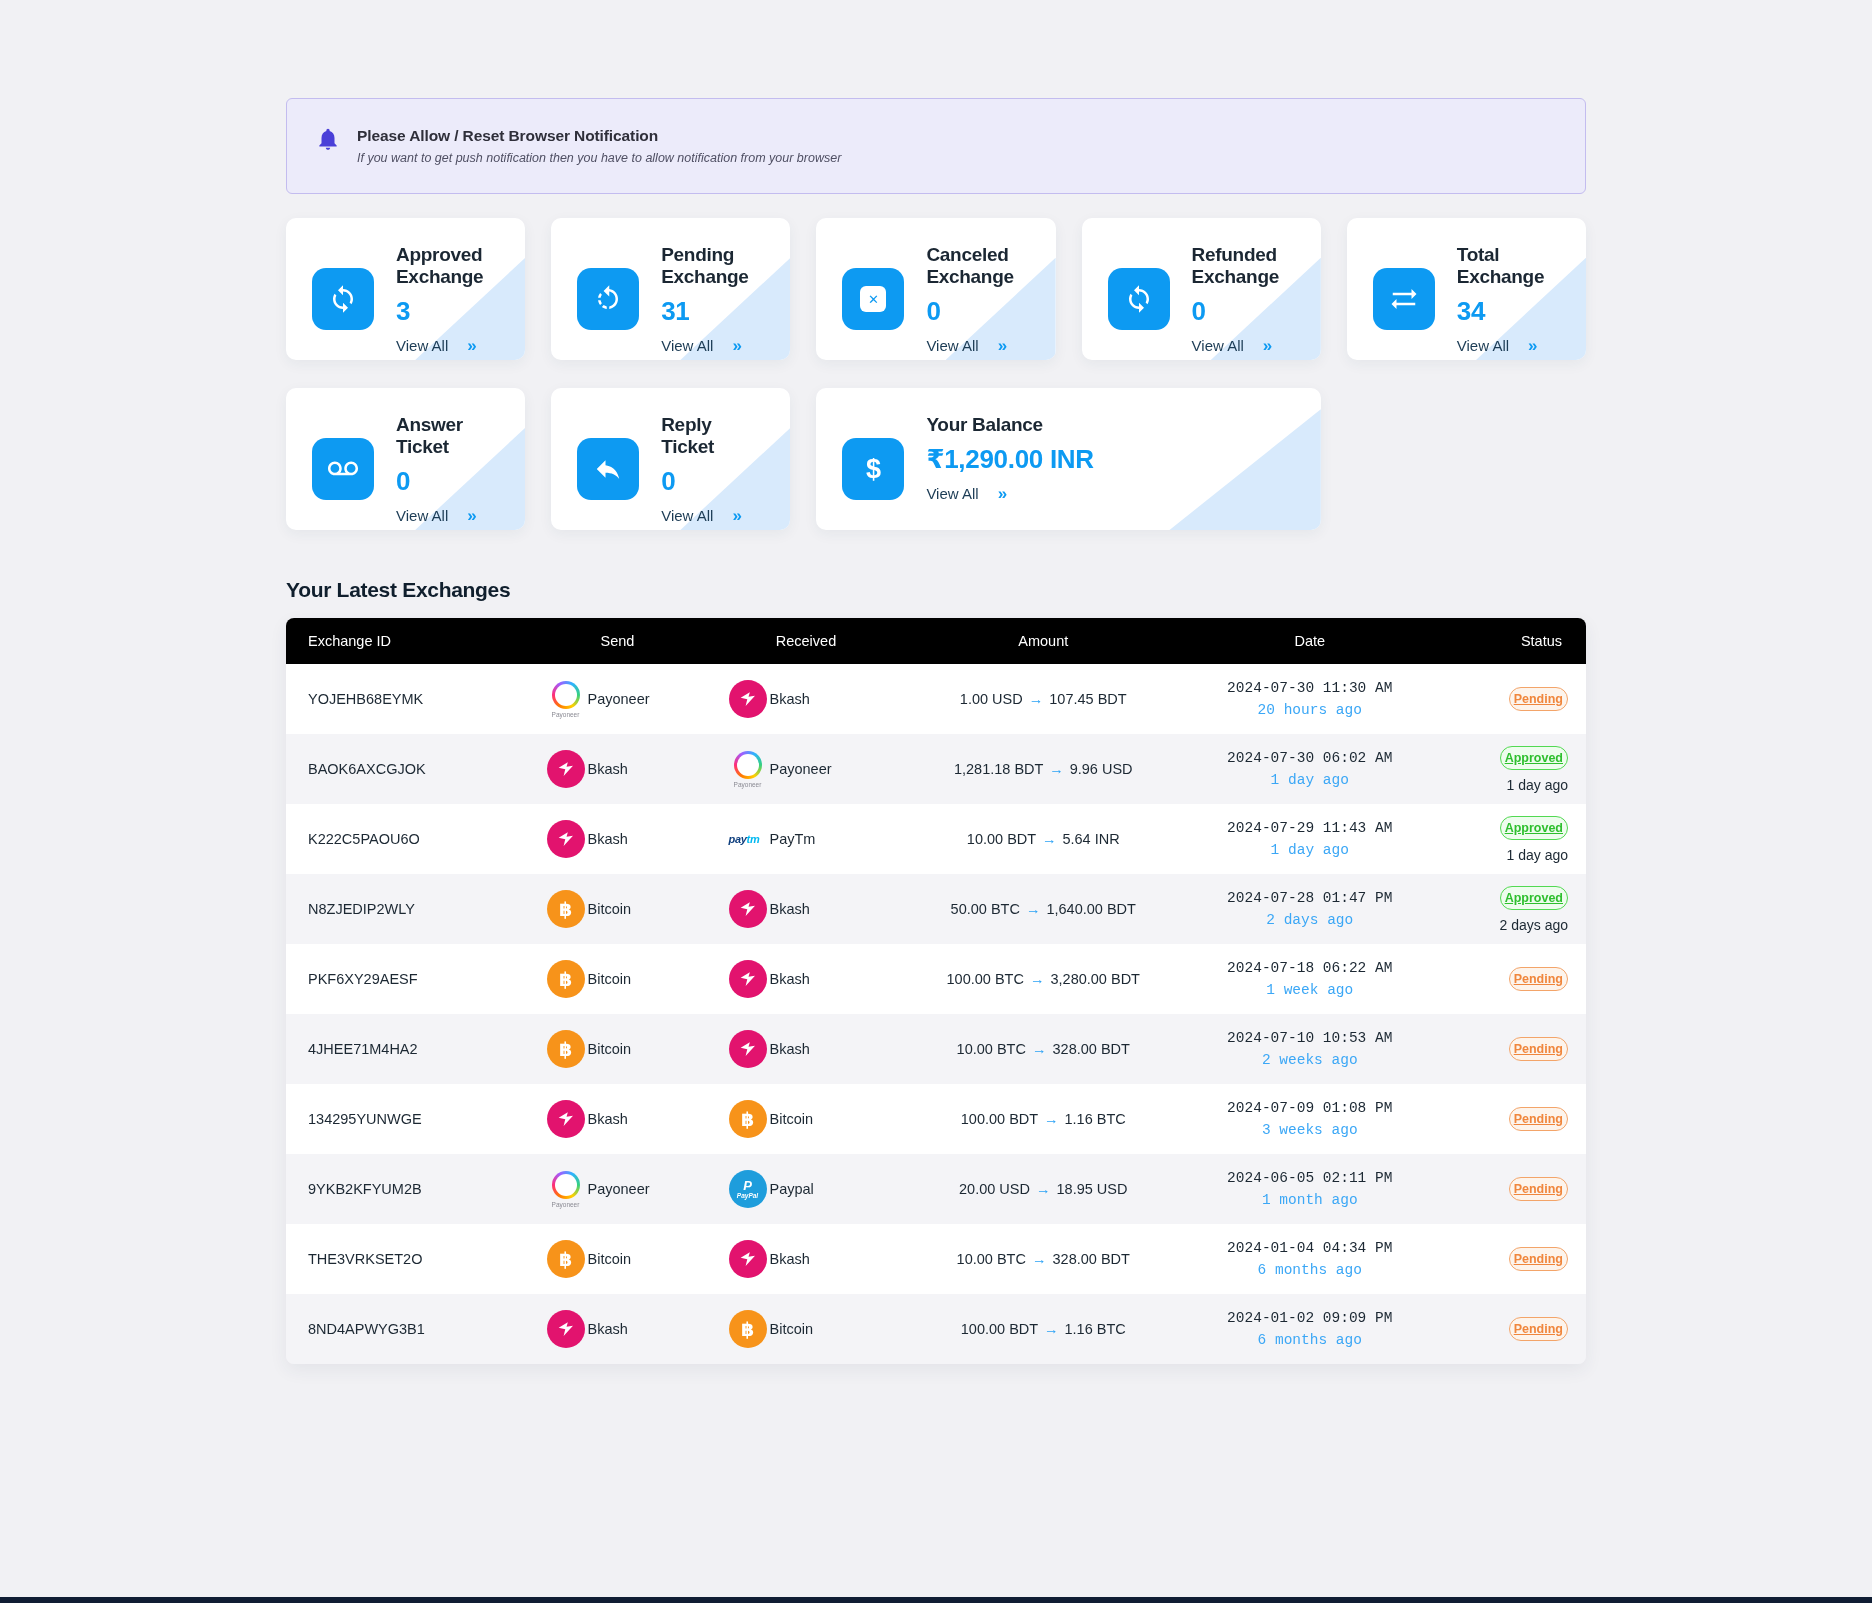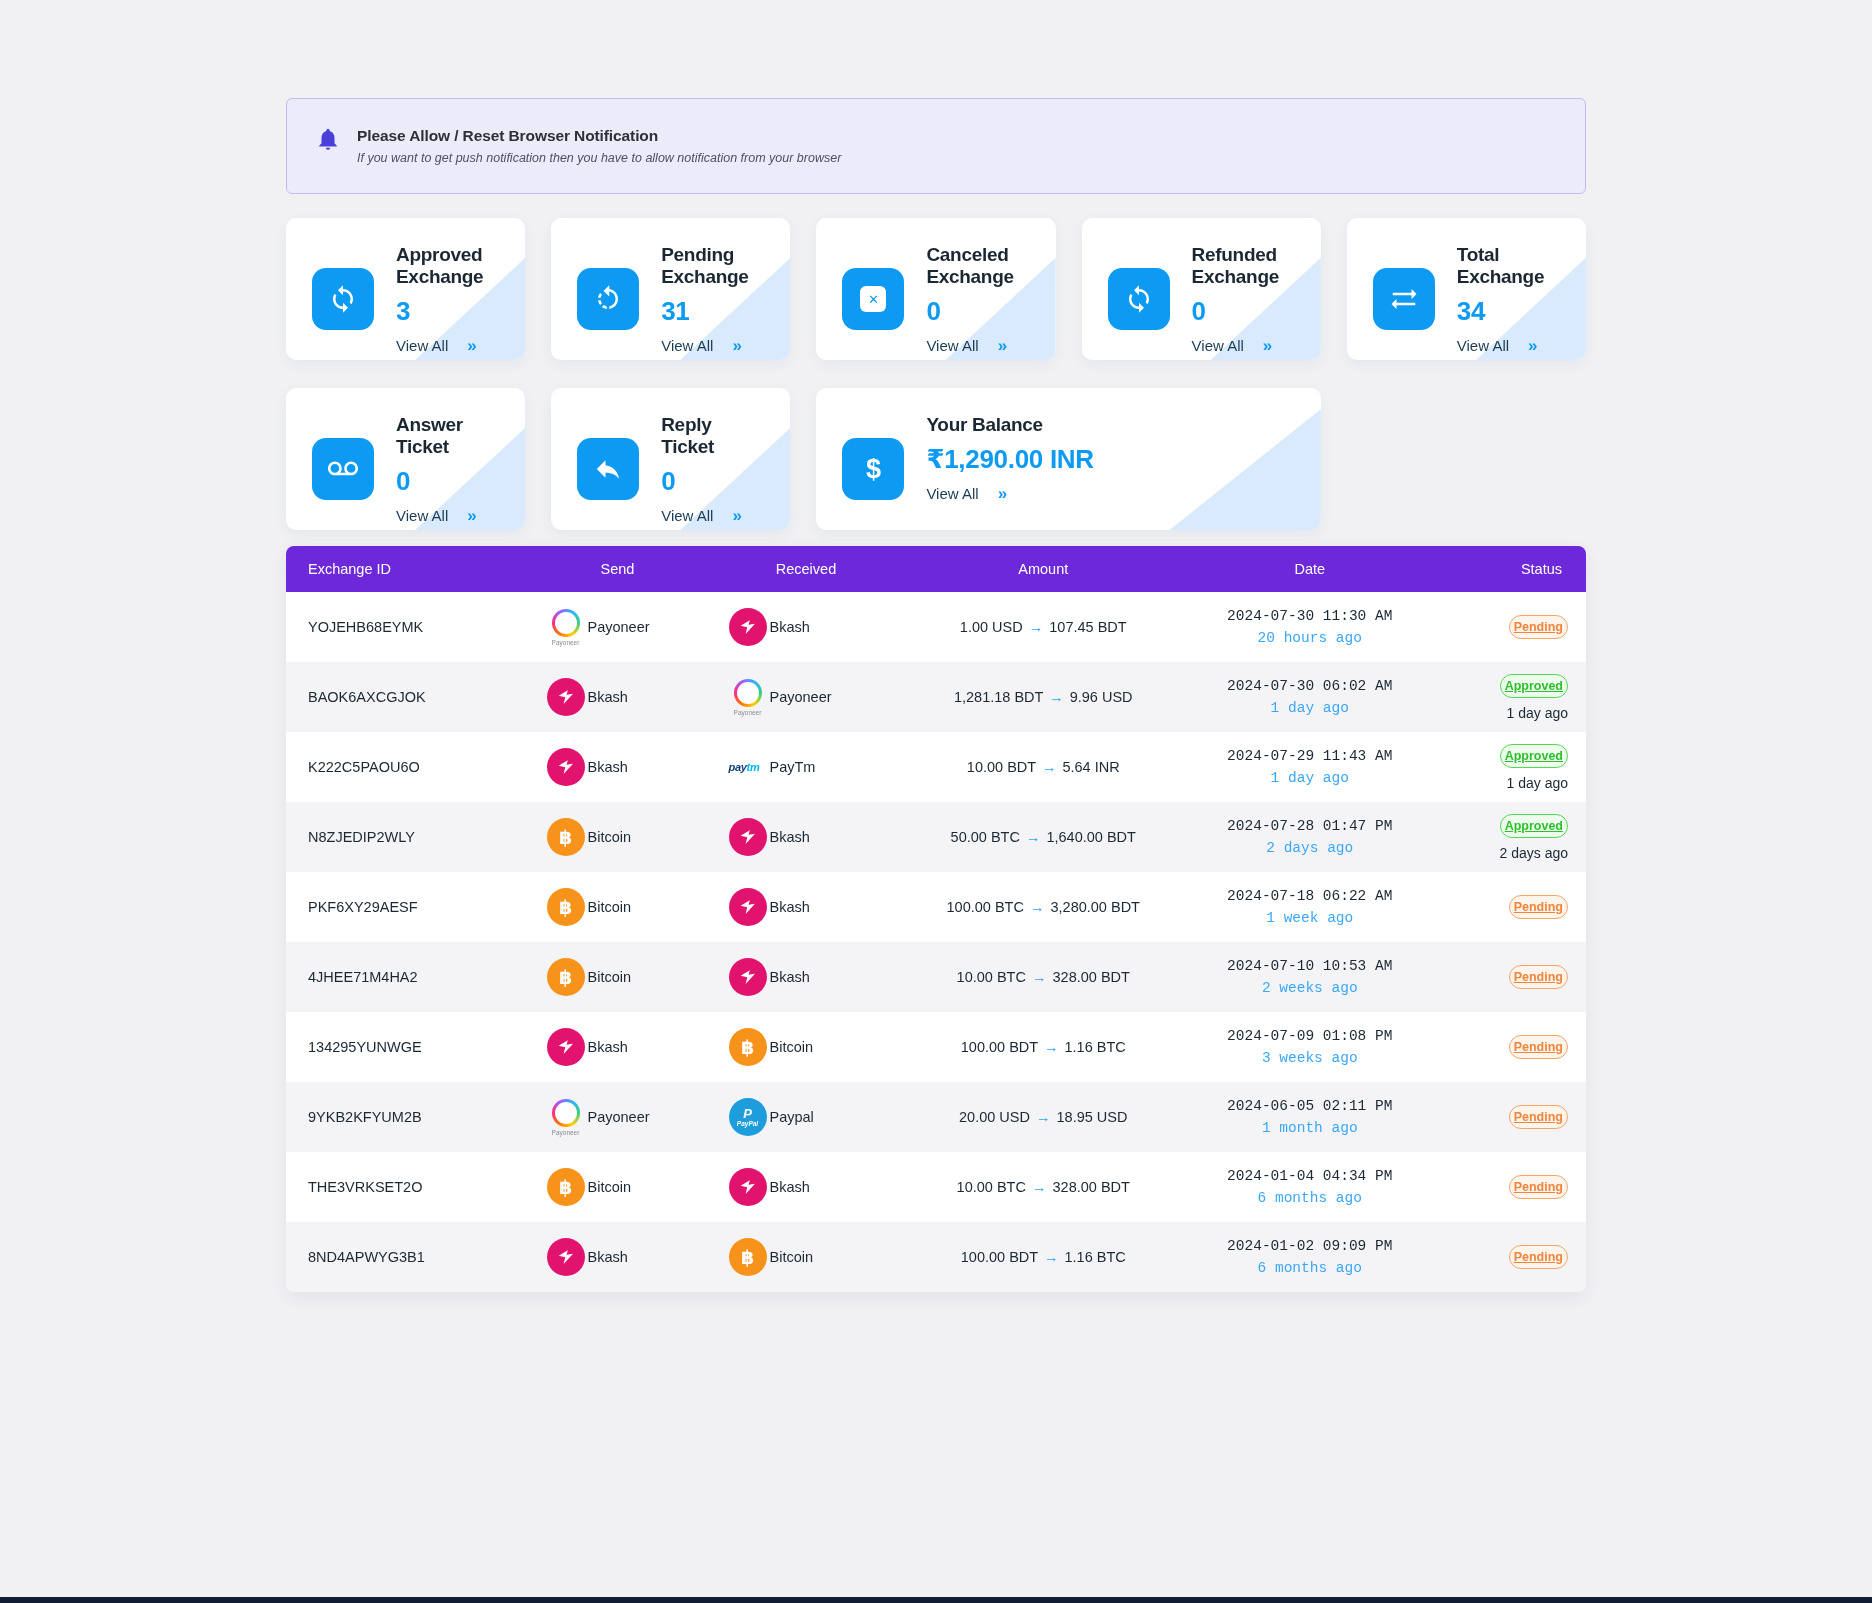--- a/index.html
+++ b/index.html
@@ -32,21 +32,21 @@
               color:#1c3c55; text-decoration:none; cursor:pointer; }
   .view-all .chev { color:#0d9af2; font-weight:700; font-size:17px; line-height:1; }
   .tri { position:absolute; right:0; bottom:0; width:46%; height:72%;
          background:#d8eafc; clip-path:polygon(100% 0,100% 100%,0 100%); z-index:1; }
   .card.wide .tri { width:30%; height:85%; }
 
   
   .section-heading { margin-top:48px; font-size:21px; font-weight:700; color:#101f2d; letter-spacing:-0.3px; }
   table.exchanges { width:100%; border-collapse:collapse; table-layout:fixed; margin-top:16px;
                     box-shadow:0 6px 18px rgba(40,60,90,0.07); border-radius:8px; }
-  .exchanges thead th { background:#6d28d9; color:#fff; font-size:14.5px; font-weight:400; height:46px; }
+  .exchanges thead th { background:#000000; color:#fff; font-size:14.5px; font-weight:400; height:46px; }
   .exchanges thead th:first-child { border-top-left-radius:8px; text-align:left; padding-left:22px; }
   .exchanges thead th:last-child { border-top-right-radius:8px; text-align:right; padding-right:24px; }
   .exchanges tbody tr { background:#fff; }
   .exchanges tbody tr:nth-child(even) { background:#f4f4f7; }
   .exchanges tbody tr:last-child td:first-child { border-bottom-left-radius:8px; }
   .exchanges tbody tr:last-child td:last-child { border-bottom-right-radius:8px; }
   .exchanges td { height:70px; vertical-align:middle; font-size:14.5px; color:#1c2833; }
   .col-id { width:18.5%; } .col-send { width:14%; } .col-recv { width:15%; }
   .col-amt { width:21.5%; } .col-date { width:19.5%; } .col-status { width:11.5%; }
   .c-id { padding-left:22px; }
@@ -230,20 +230,21 @@
         <a class="view-all">
             <span>View All</span>
             <span class="chev">»</span>
           </a>
       </div>
       <div class="tri"></div>
     </div>
 
   </div>
 
+  <div class="section-heading">Your Latest Exchanges</div>
 
   <table class="exchanges">
     <colgroup>
       <col class="col-id">
         <col class="col-send">
         <col class="col-recv">
       <col class="col-amt">
         <col class="col-date">
         <col class="col-status">
     </colgroup>

